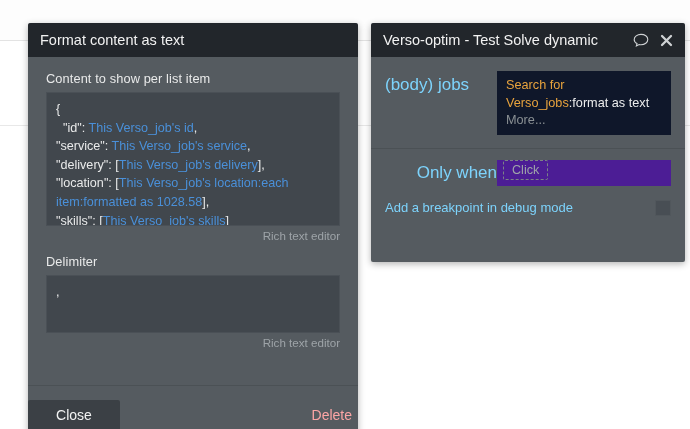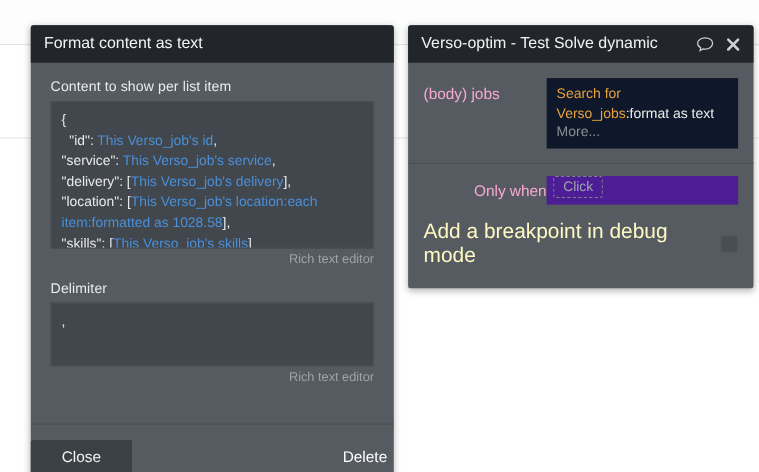--- a/index.html
+++ b/index.html
@@ -100,40 +100,40 @@
     color: #f2f3f3;
     font-size: 14px;
     border: none;
     width: 92px; height: 31px;
     border-radius: 2px;
     font-family: inherit;
     cursor: pointer;
   }
   #btn-delete {
     background: transparent;
-    color: #ffffff;
+    color: #fca5a5;
     font-size: 14px;
     border: none;
     font-family: inherit;
     padding: 0 6px;
   }
 
   
   #dlg-props { left: 371px; top: 23px; width: 314px; height: 239px; }
   #props-body { padding: 0; }
 
   .prop-row {
     display: flex;
     align-items: flex-start;
     padding: 14px 14px 0 14px;
     box-sizing: border-box;
   }
   .prop-label {
-    color: #f9a8d4;
-    font-size: 14px;
+    color: #7dd3fc;
+    font-size: 17px;
     width: 112px;
     flex: 0 0 112px;
     padding-top: 6px;
     line-height: 16px;
   }
   .prop-value-box {
     background: #0f172a;
     flex: 1 1 auto;
     min-height: 50px;
     padding: 6px 9px 5px 9px;
@@ -166,21 +166,21 @@
     padding: 1px 8px;
     line-height: 16px;
   }
 
   #row-breakpoint {
     padding: 14px 14px 0 14px;
     align-items: center;
     justify-content: space-between;
   }
   #row-breakpoint .bp-label {
-    color: #fef9c3; font-size: 19px;
+    color: #7dd3fc; font-size: 13px;
   }
   #bp-checkbox {
     width: 16px; height: 16px;
     background: #484e54;
     border: 1px solid #51575c;
     box-sizing: border-box;
     border-radius: 1px;
   }
 </style>
 </head>

